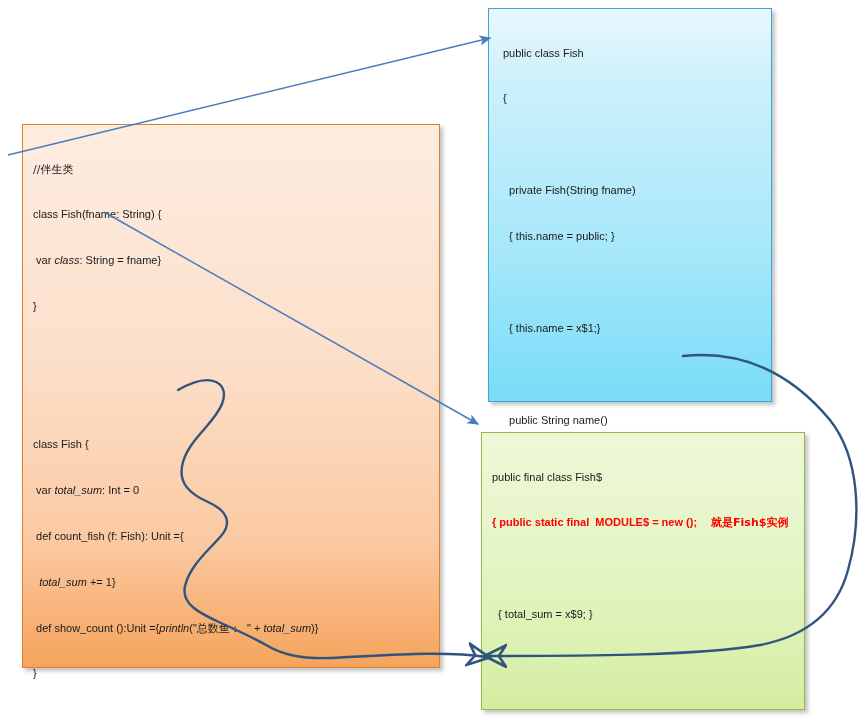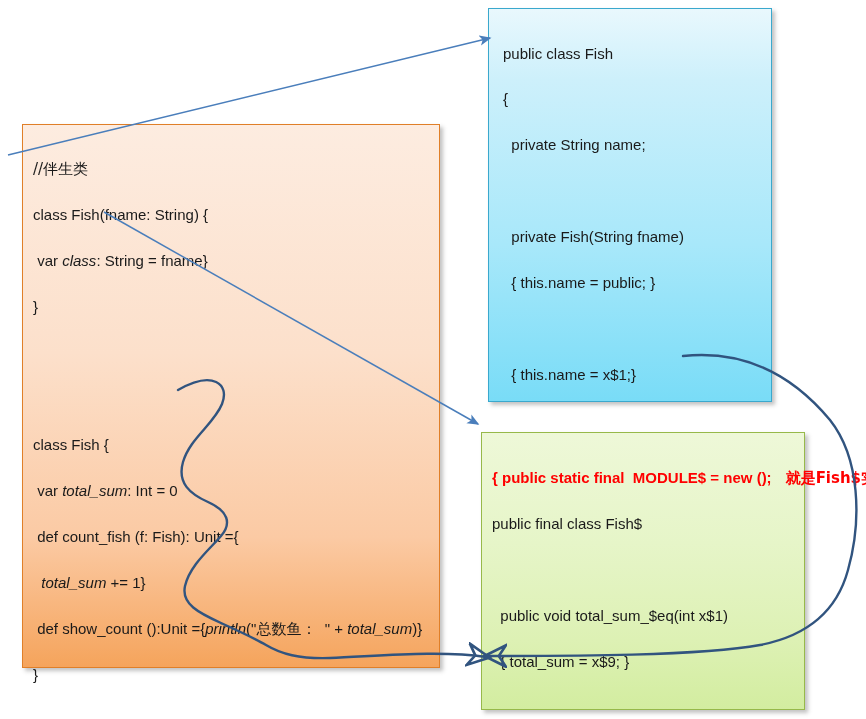--- a/index.html
+++ b/index.html
@@ -25,21 +25,21 @@
     left: 0; top: 0;
     width: 866px;
     height: 719px;
     pointer-events: none;
     z-index: 5;
   }
   .codebox {
     position: absolute;
     box-sizing: border-box;
     padding: 6px 9px 6px 10px;
-    font-size: 15px;
+    font-size: 11px;
     line-height: 15.3px;
     color: #1a1a1a;
     white-space: pre;
     z-index: 2;
   }
 
   
   #scala-box {
     left: 22px;
     top: 124px;
@@ -147,21 +147,20 @@
     
     
     
     
     
   </div>
 
   <div class="codebox" id="fish-class-box">
     <span class="ln">public class Fish</span>
     <span class="ln">{</span>
-    <span class="ln">  private String name;</span>
     <span class="blank"></span>
     <span class="ln">  private Fish(String fname)</span>
     <span class="ln">  { this.name = public; }</span>
     <span class="blank"></span>
     <span class="ln">  { this.name = x$1;}</span>
     <span class="blank"></span>
     <span class="ln">  public String name()</span>
     <span class="ln">  { return this.name;}</span>
     <span class="blank"></span>
     <span class="ln red">  public static int total_sum()</span>
@@ -172,24 +171,23 @@
     
     
     
     
     
     
     
   </div>
 
   <div class="codebox" id="fish-module-box">
+    <span class="ln">public final class Fish$</span>
     <span class="ln"><span class="red">{ public static final  MODULE$ = new ();</span><span style="display:inline-block;width:14px"></span><span class="red cn">就是Fish$实例</span></span>
-    <span class="ln">public final class Fish$</span>
-    <span class="blank"></span>
-    <span class="ln">  public void total_sum_$eq(int x$1)</span>
+    <span class="blank"></span>
     <span class="ln">  { total_sum = x$9; }</span>
     <span class="blank"></span>
     
     
     
     
     
     
     
     

